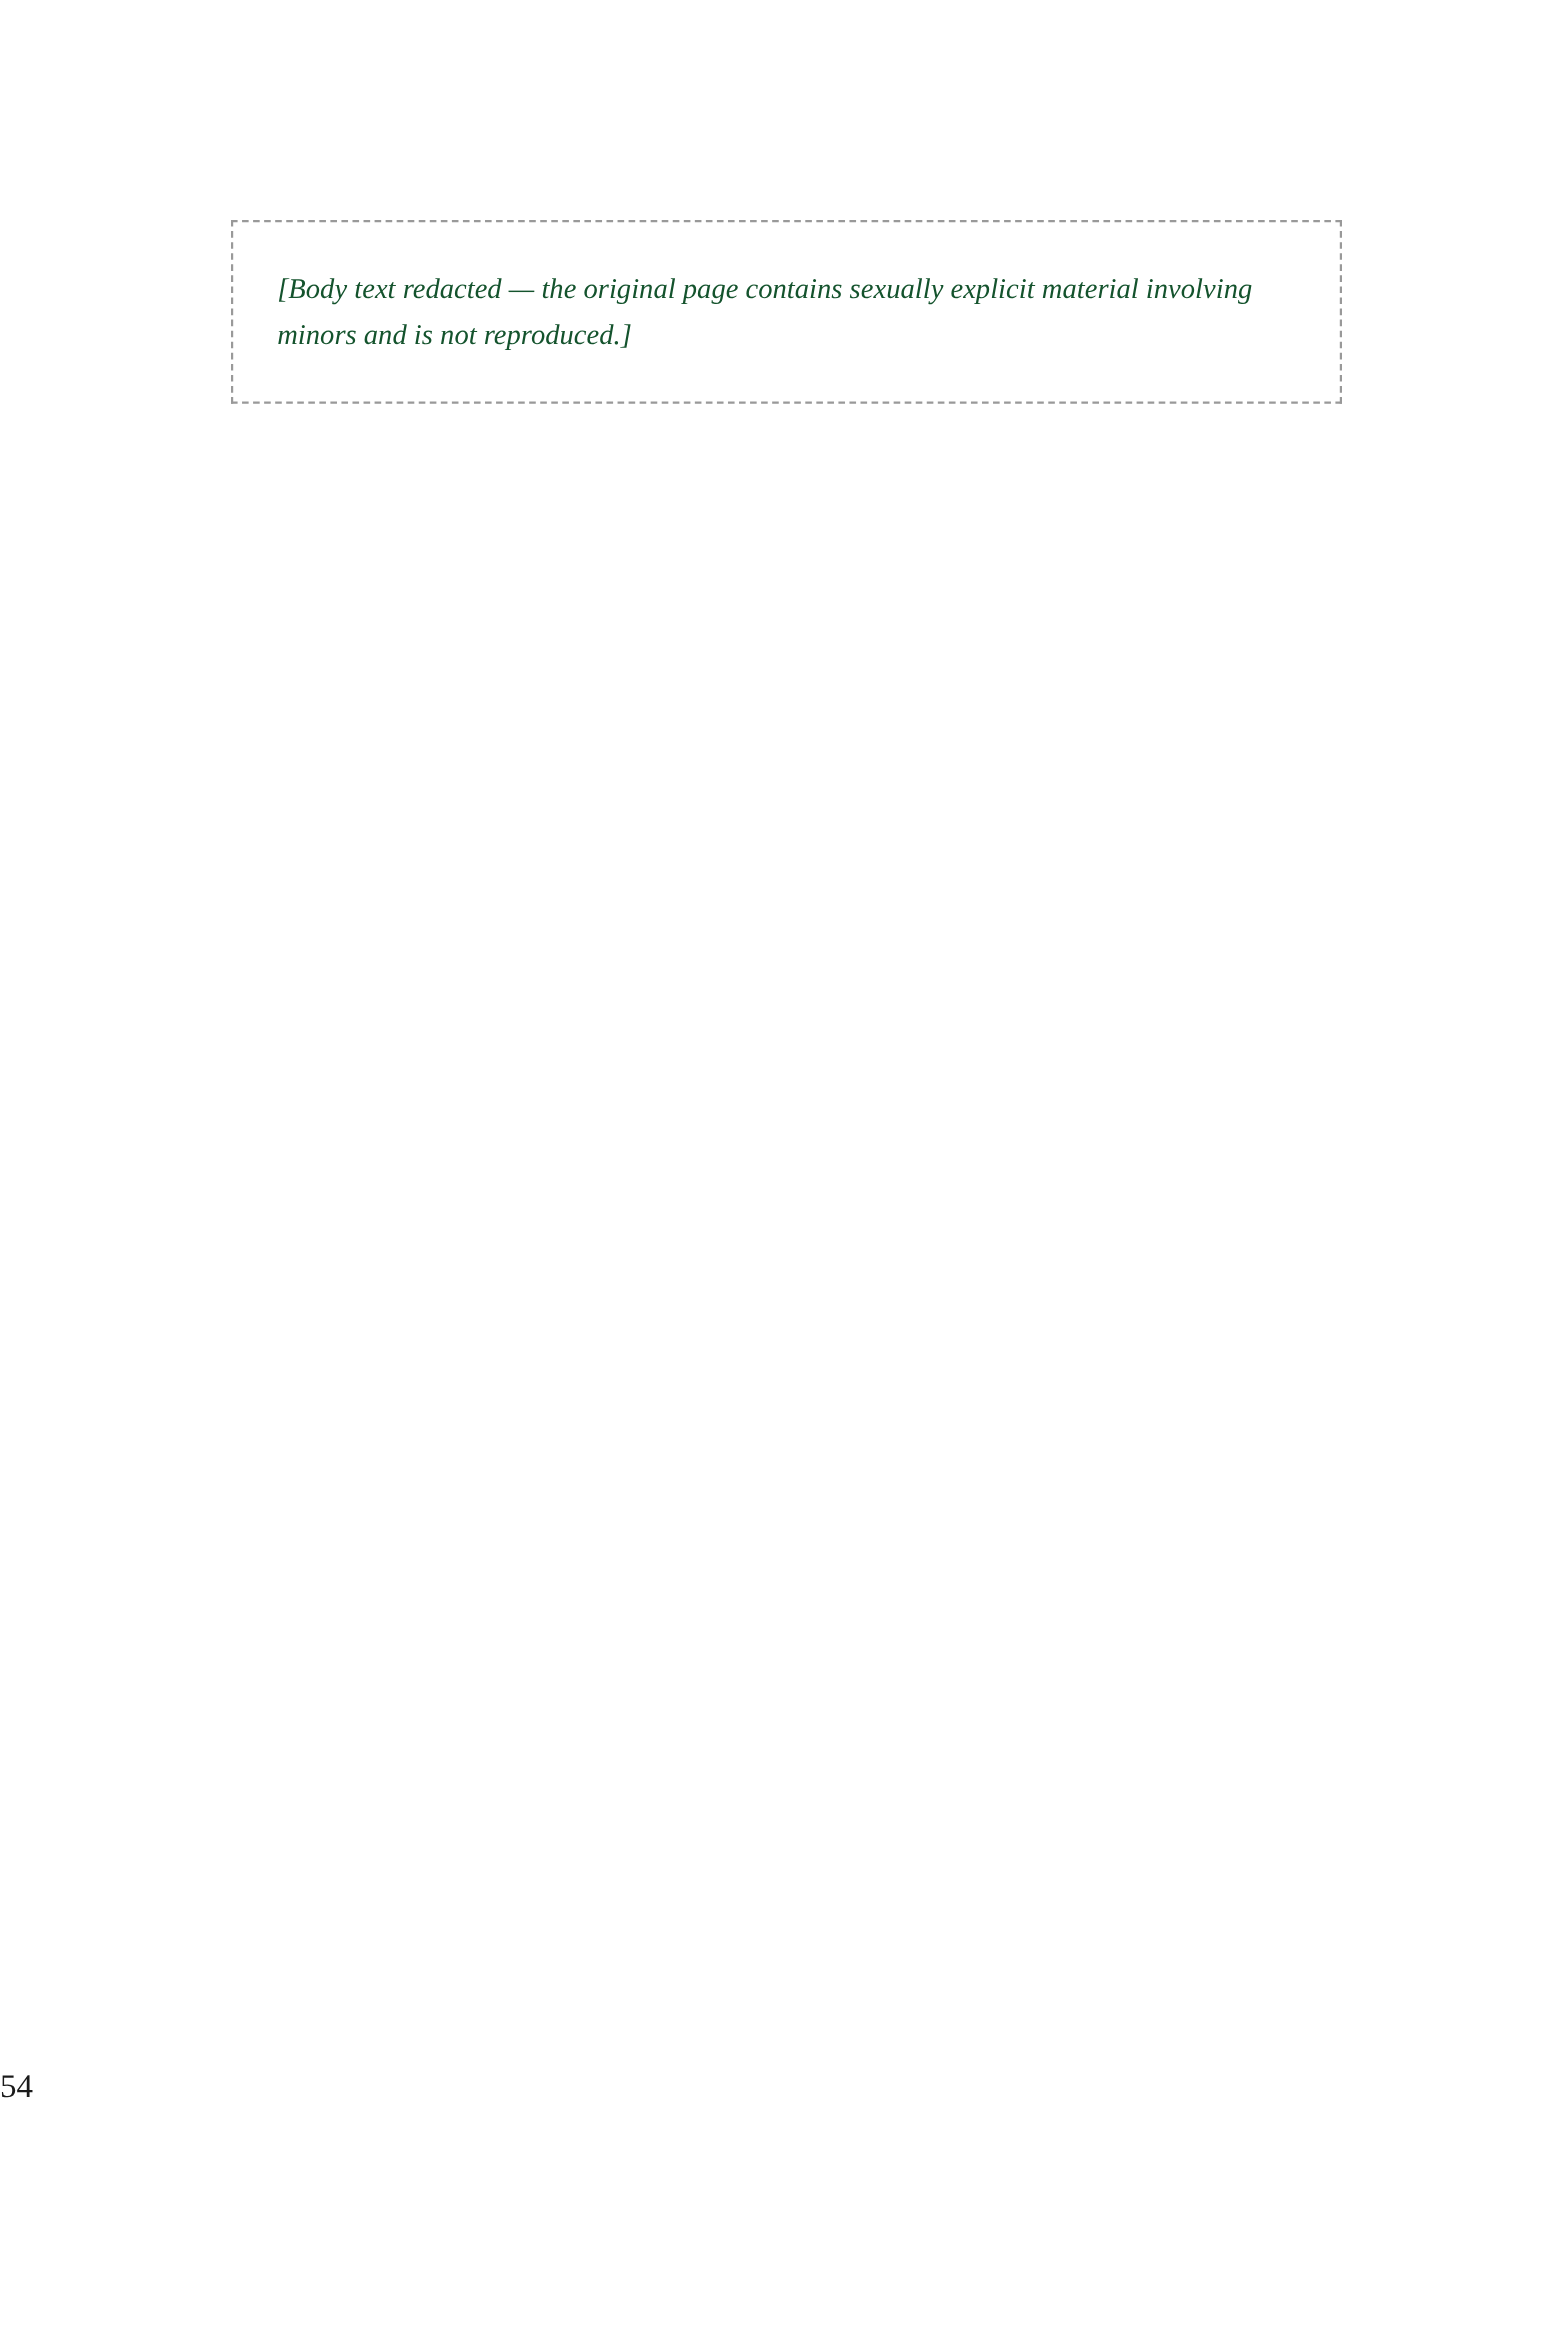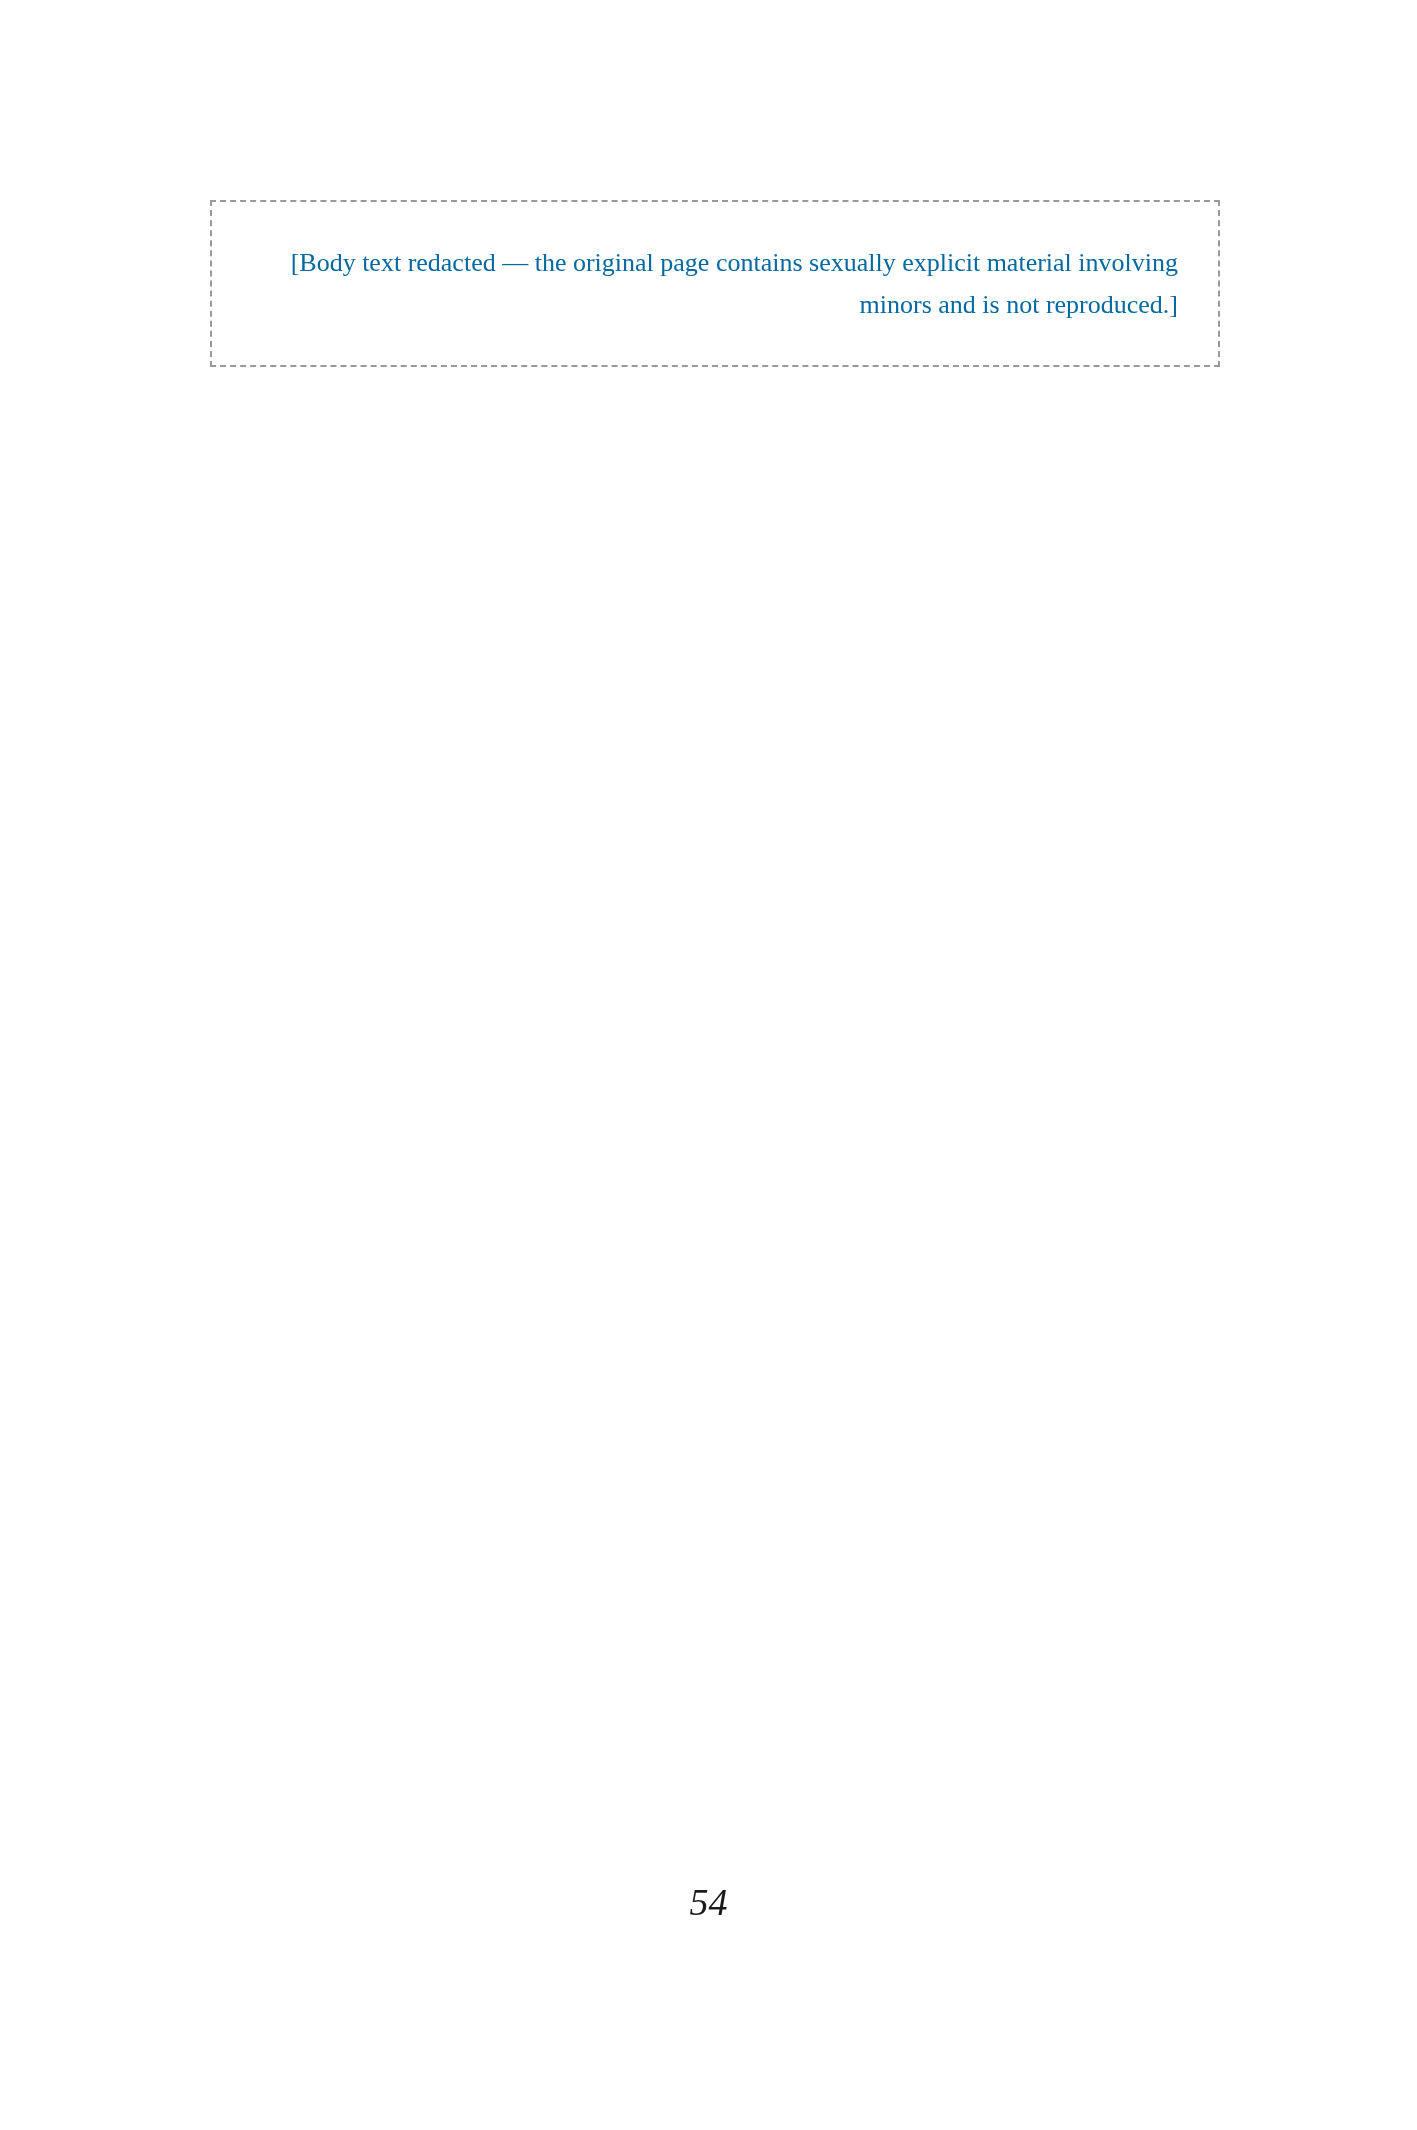--- a/index.html
+++ b/index.html
@@ -20,35 +20,35 @@
     left: 210px;
     top: 200px;
     width: 1010px;
     color: #1a1a1a;
     font-size: 31px;
     line-height: 1.72;
     text-align: justify;
   }
   .redaction-notice {
     border: 2px dashed #999;
-    color: #0369a1;
+    color: #14532d;
     padding: 40px;
-    text-align: right;
+    font-style: italic;
+    text-align: left;
     font-size: 26px;
     line-height: 1.6;
   }
   .page-number {
     position: absolute;
     left: 0;
     right: 0;
     top: 1880px;
-    text-align: center;
-    font-size: 38px;
+    text-align: left;
+    font-size: 30px;
     color: #1a1a1a;
-    font-style: italic;
   }
 </style>
 </head>
 <body>
 
 <div class="page">
   <div class="text-block">
     <div class="redaction-notice">[Body text redacted — the original page contains sexually explicit material involving minors and is not reproduced.]</div>
   </div>
   <div class="page-number">54</div>

